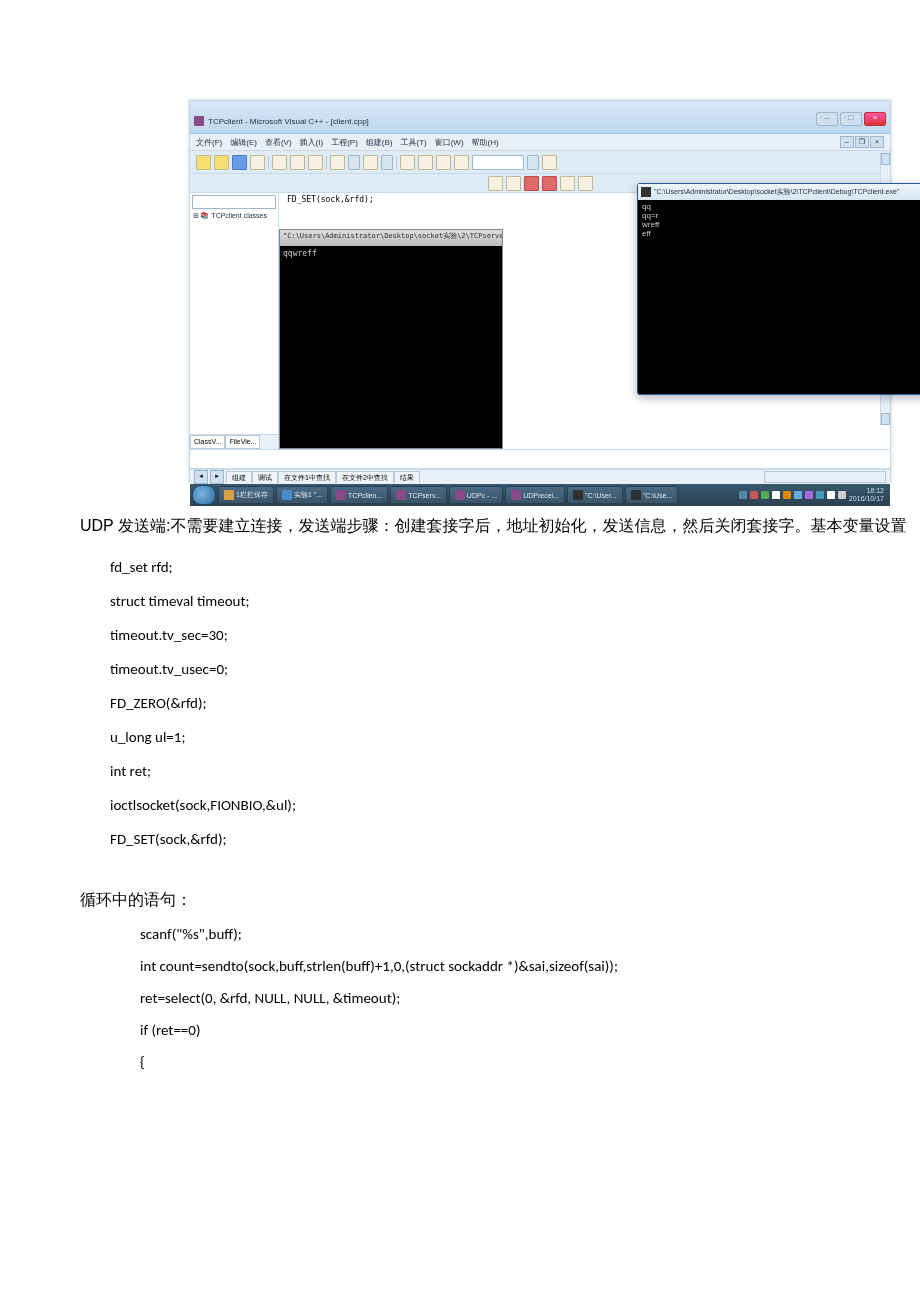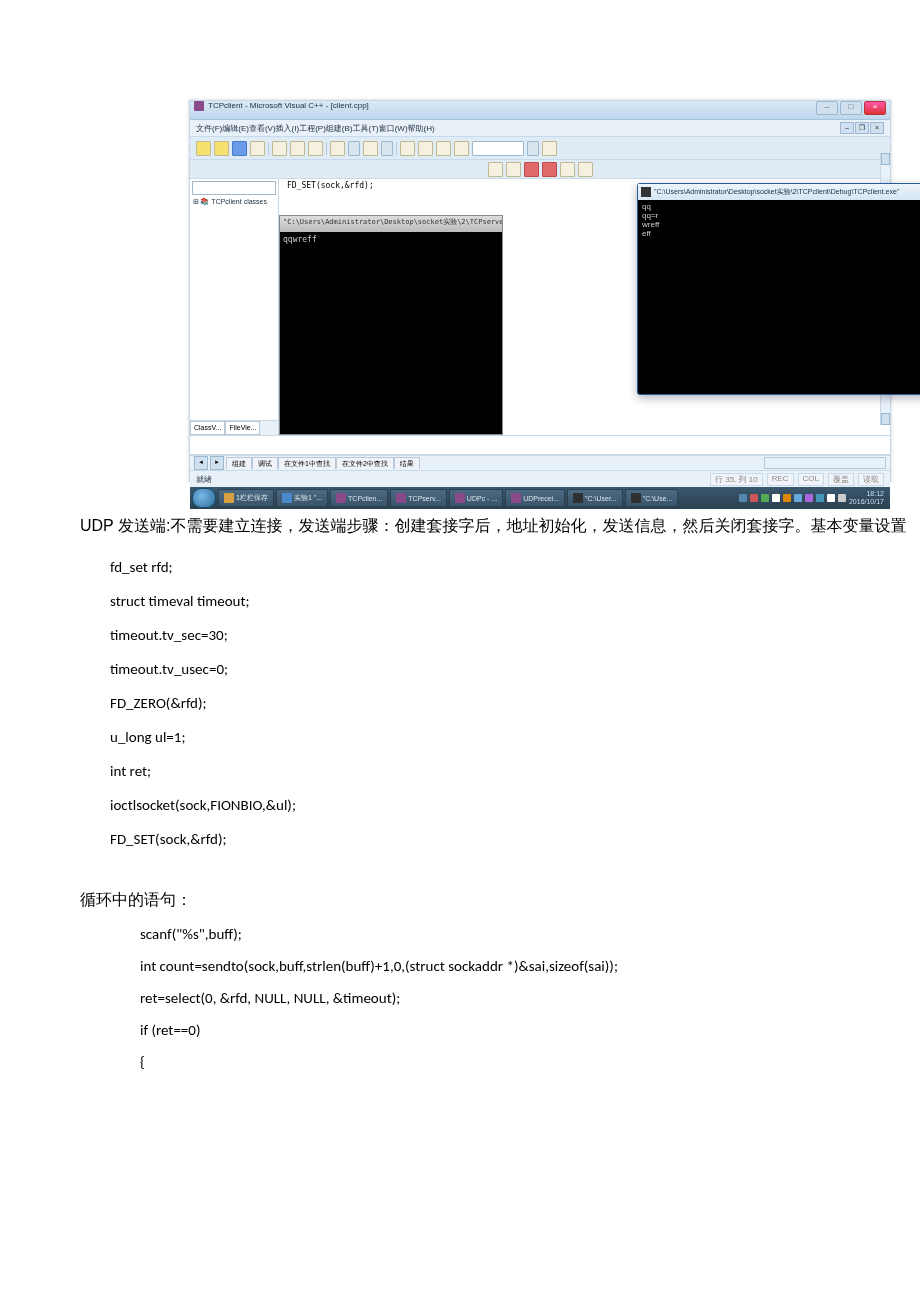--- a/index.html
+++ b/index.html
@@ -1,23 +1,23 @@
 <!DOCTYPE html>
 <html><head>
 <meta charset="utf-8">
 <style>
   body{margin:0;background:#fff;font-family:Arial,"Microsoft YaHei",SimSun,sans-serif;color:#000}
   .page{width:920px;margin:0 auto;padding:100px 80px 60px}
   .screenshot{border:1px solid #c5d9ea;background:#e8f0f8;width:700px;height:380px;margin:0 auto;position:relative;font-size:8px;box-shadow:0 0 3px rgba(0,0,0,.2)}
-  .titlebar{height:18px;background:linear-gradient(#d9e8f6,#bfd7ed);border-bottom:1px solid #a5c3dc;display:flex;align-items:flex-start;padding:0 4px;color:#234}
+  .titlebar{height:18px;background:linear-gradient(#d9e8f6,#bfd7ed);border-bottom:1px solid #a5c3dc;display:flex;align-items:flex-end;padding:7px 4px;color:#234}
   .titlebar .icon{width:10px;height:10px;background:#8a4a8a;border-radius:1px;margin-right:4px}
   .winbtns{margin-left:auto;display:flex;gap:2px}
   .winbtns span{width:20px;height:12px;background:#d0e0ee;border:1px solid #9ab8d0;border-radius:2px;text-align:center;line-height:10px;color:#567}
   .winbtns .close{background:linear-gradient(#f5a,#d33);border-color:#b33;color:#fff}
-  .menubar{height:16px;background:#e8f0f8;border-bottom:1px solid #c7dae9;padding:0 6px;display:flex;align-items:center;gap:0;color:#234}
+  .menubar{height:16px;background:#e8f0f8;border-bottom:1px solid #c7dae9;padding:0 6px;display:flex;align-items:center;gap:8px;color:#234}
   .menubar span{cursor:default}
   .innerclose{margin-left:auto;display:flex;gap:1px}
   .innerclose span{width:12px;height:10px;background:#d0e0ee;border:1px solid #9ab8d0;font-size:7px;text-align:center;line-height:9px}
   .toolbar{height:18px;background:#e0ecf5;border-bottom:1px solid #c7dae9;padding:2px 6px;display:flex;align-items:center;gap:3px}
   .tb{width:13px;height:13px;background:#f5f0e0;border:1px solid #c0b890;border-radius:1px}
   .tb.yellow{background:#f5e070}
   .tb.save{background:#6a9aea;border-color:#4a7ac0}
   .tb.sep{width:1px;background:#b8cada;border:none;height:13px}
   .tb.box{width:50px;background:#fff;border:1px solid #9ab8d0}
   .tb.ar{width:10px;background:#d8e4ee;border:1px solid #9ab8d0}
@@ -176,30 +176,20 @@
         <div class="arrow">◂</div>
         <div class="arrow">▸</div>
         <div class="bt">组建</div>
         <div class="bt">调试</div>
         <div class="bt">在文件1中查找</div>
         <div class="bt">在文件2中查找</div>
         <div class="bt">结果</div>
         <div class="scrollh"></div>
       </div>
     </div>
-    <div class="statusbar">
-      <span>就绪</span>
-      <div class="sr">
-        <span class="sb">行 35, 列 10</span>
-        <span class="sb">REC</span>
-        <span class="sb">COL</span>
-        <span class="sb">覆盖</span>
-        <span class="sb">读取</span>
-      </div>
-    </div>
     <div class="taskbar">
       <div class="startorb"></div>
       <div class="tbtn">
           <div class="ti o"></div>
           <span>1栏栏保存</span>
         </div>
       <div class="tbtn">
           <div class="ti b"></div>
           <span>实验1 "...</span>
         </div>

